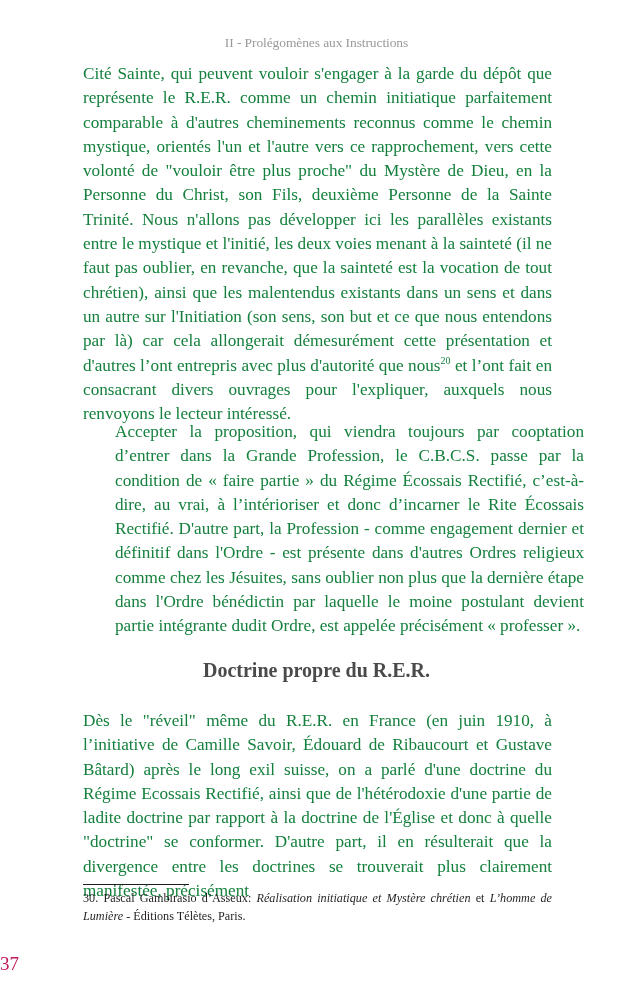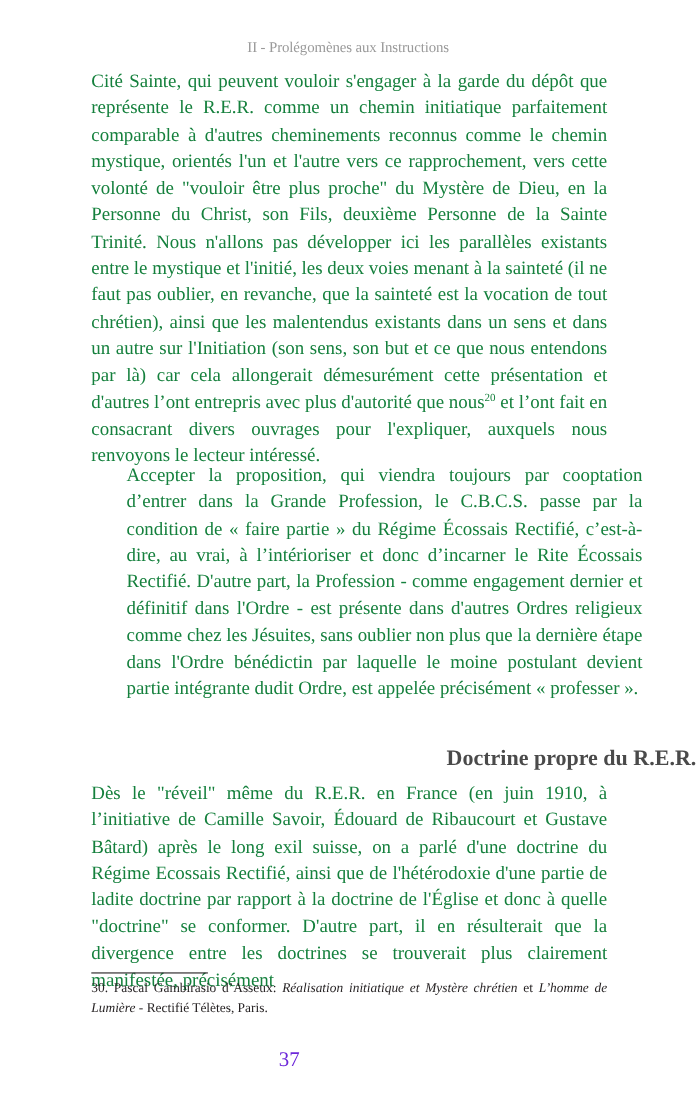--- a/index.html
+++ b/index.html
@@ -35,24 +35,24 @@
       color: #15803d;
     }
     .body-text p {
       margin: 0;
     }
     #para1 { top: 62px; }
     #para2 { top: 420px; margin-left: 32px; }
     #para3 { top: 709px; }
     .section-heading {
       position: absolute;
-      top: 678px;
+      top: 659px;
       left: 0;
       width: 633px;
-      text-align: right;
+      text-align: center;
       font-size: 20px;
       font-weight: bold;
       color: #4a4a4a;
     }
     sup.fnref {
       font-size: 10px;
       line-height: 0;
       vertical-align: super;
     }
     .footnote-rule {
@@ -72,23 +72,22 @@
       line-height: 18px;
       text-align: justify;
       color: #231f20;
     }
     .footnote em { font-style: italic; }
     .page-number {
       position: absolute;
       top: 953px;
       left: 0;
       width: 526px;
-      text-align: center;
       font-size: 19px;
-      color: #6d28d9;
+      color: #be185d;
     }
   </style>
 </head>
 <body>
 
 <div class="running-header">II - Prolégomènes aux Instructions</div>
 
 <div class="body-text" id="para1">
   <p><span>Cité Sainte, qui peuvent vouloir s'engager à la garde du dépôt que représente le R.E.R. comme un chemin initiatique parfaitement comparable à d'autres cheminements reconnus comme le chemin mystique, orientés l'un et l'autre vers ce rapprochement, vers cette volonté de "vouloir être plus proche" du Mystère de Dieu, en la Personne du Christ, son Fils, deuxième Personne de la Sainte Trinité. Nous n'allons pas développer ici les parallèles existants entre le mystique et l'initié, les deux voies menant à la sainteté (il ne faut pas oublier, en revanche, que la sainteté est la vocation de tout chrétien), ainsi que les malentendus existants dans un sens et dans un autre sur l'Initiation (son sens, son but et ce que nous entendons par là) car cela allongerait démesurément cette présentation et d'autres l’ont entrepris avec plus d'autorité que nous</span><sup class="fnref">20</sup><span> et l’ont fait en consacrant divers ouvrages pour l'expliquer, auxquels nous renvoyons le lecteur intéressé.</span></p>
 </div>
@@ -99,16 +98,16 @@
 
 <div class="section-heading">Doctrine propre du R.E.R.</div>
 
 <div class="body-text" id="para3">
   <p>Dès le "réveil" même du R.E.R. en France (en juin 1910, à l’initiative de Camille Savoir, Édouard de Ribaucourt et Gustave Bâtard) après le long exil suisse, on a parlé d'une doctrine du Régime Ecossais Rectifié, ainsi que de l'hétérodoxie d'une partie de ladite doctrine par rapport à la doctrine de l'Église et donc à quelle "doctrine" se conformer. D'autre part, il en résulterait que la divergence entre les doctrines se trouverait plus clairement manifestée, précisément</p>
 </div>
 
 <div class="footnote-rule"></div>
 
 <div class="footnote">
-  <span>30. Pascal Gambirasio d’Asseux: </span><em>Réalisation initiatique et Mystère chrétien</em><span> et </span><em>L’homme de Lumière</em><span> - Rectifié Télètes, Paris.</span>
+  <span>30. Pascal Gambirasio d’Asseux: </span><em>Réalisation initiatique et Mystère chrétien</em><span> et </span><em>L’homme de Lumière</em><span> - Éditions Télètes, Paris.</span>
 </div>
 
 <div class="page-number">37</div>
 
 </body></html>

